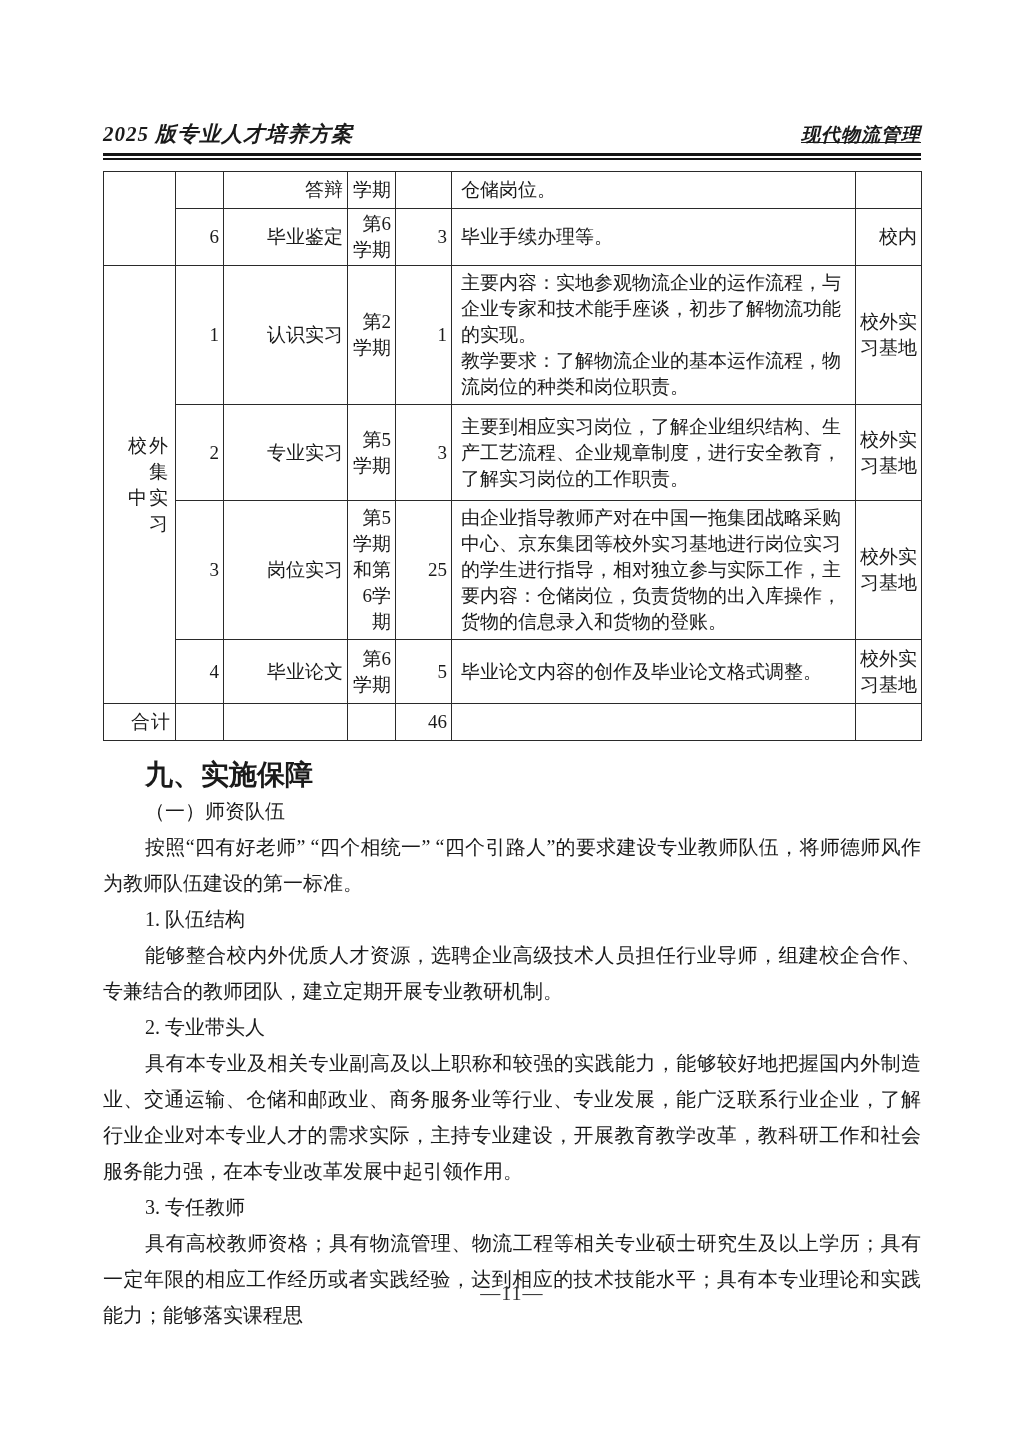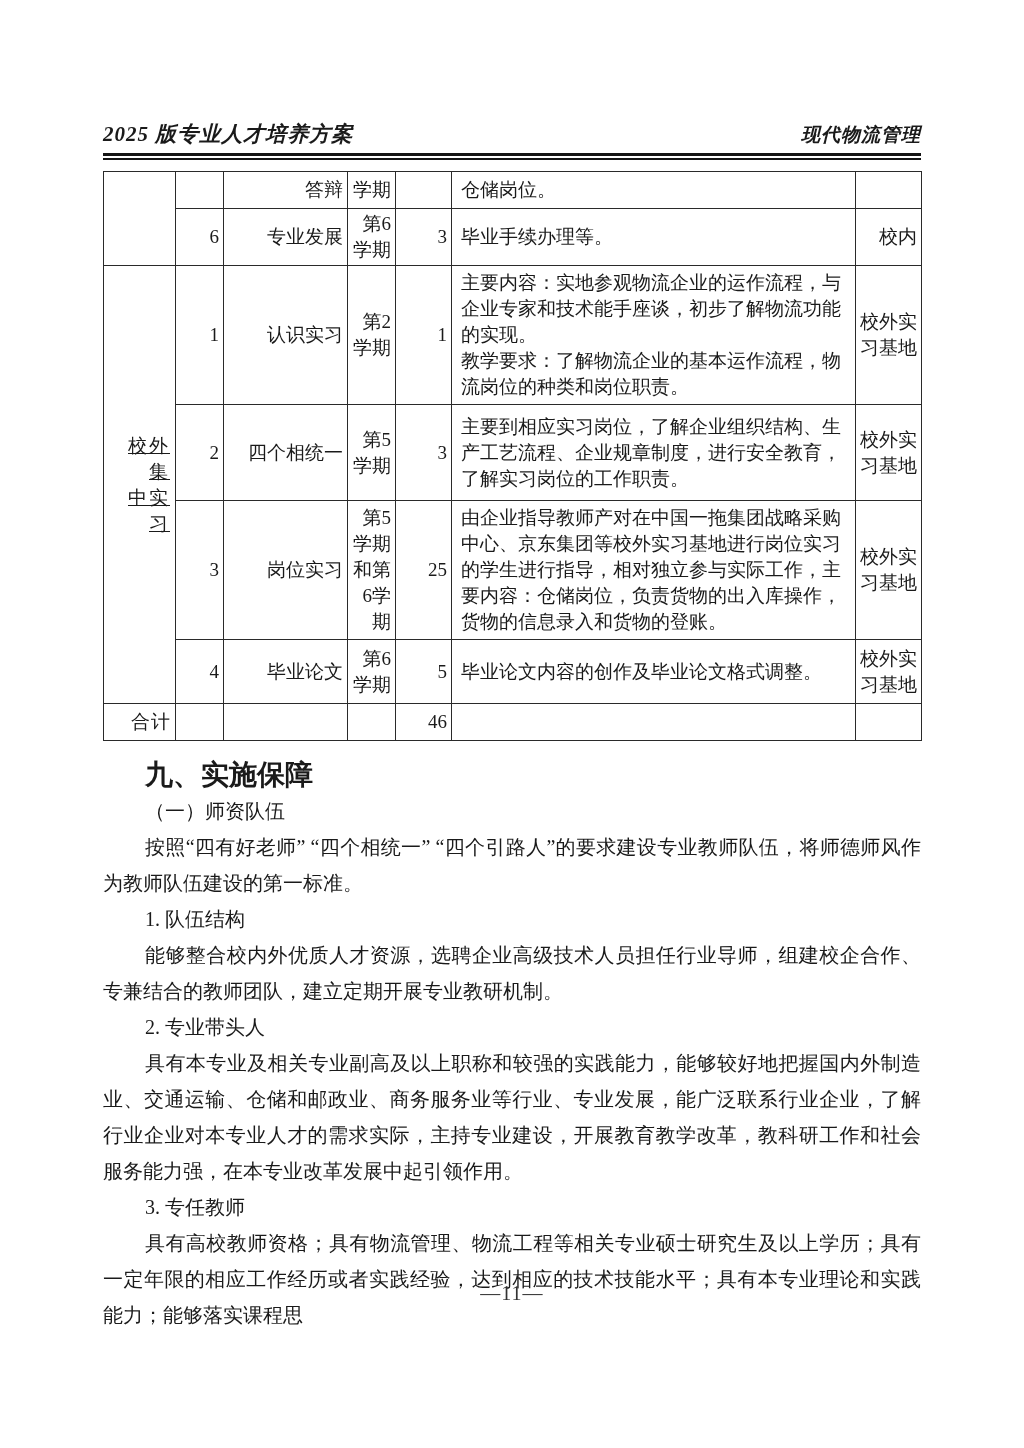--- a/index.html
+++ b/index.html
@@ -10,30 +10,30 @@
     font-family:"Liberation Serif","DejaVu Serif",serif;
     color:#1a1a1a;
     margin:0 auto;
     overflow:hidden;
   }
   .content{position:absolute;left:103px;top:120px;width:818px;}
 
   
   .doc-header{display:flex;justify-content:space-between;align-items:flex-end;
     font-weight:bold;font-style:italic;font-size:21px;letter-spacing:1px;}
-  .doc-header .right{font-size:19px;}
+  .doc-header .right{font-size:19px;text-decoration:underline;}
   .double-rule{margin-top:5px;height:2px;border-top:3px solid #141414;border-bottom:2px solid #141414;}
 
   
   table.sched{border-collapse:collapse;table-layout:fixed;width:818px;margin-top:11px;
     font-size:19px;}
   table.sched td{border:1.5px solid #2a2a2a;padding:2px 4px;vertical-align:middle;
     text-align:right;white-space:pre-line;line-height:26px;}
   table.sched td.content-cell{text-align:left;padding:4px 9px;}
-  table.sched td.group-cell{padding:2px 5px;letter-spacing:2px;text-decoration:underline;}
+  table.sched td.group-cell{padding:2px 5px;letter-spacing:2px;}
   table.sched td.total-cell{text-align:right;padding-left:5px;letter-spacing:1px;}
   tr.r-a{height:37px;} tr.r-b{height:55px;} tr.r-c{height:110px;}
   tr.r-d{height:96px;} tr.r-e{height:114px;} tr.r-f{height:64px;} tr.r-g{height:37px;}
 
   
   .body-text{margin-top:16px;font-size:20px;line-height:36px;text-align:justify;}
   .body-text p{margin:0;}
   .sect-heading{font-family:"Liberation Sans","DejaVu Sans",sans-serif;
     font-weight:bold;font-size:28px;padding-left:42px;margin:4px 0 2px 0;}
   .sub-heading{padding-left:42px;margin:2px 0;}
@@ -71,21 +71,21 @@
           <td rowspan="2"></td>
           <td></td>
           <td>答辩</td>
           <td>学期</td>
           <td></td>
           <td class="content-cell">仓储岗位。</td>
           <td></td>
         </tr>
         <tr class="r-b">
           <td>6</td>
-          <td>专业发展</td>
+          <td>毕业鉴定</td>
           <td>第6
 学期</td>
           <td>3</td>
           <td class="content-cell">毕业手续办理等。</td>
           <td>校内</td>
         </tr>
         <tr class="r-c">
           <td rowspan="4" class="group-cell">校外集
 中实习</td>
           <td>1</td>
@@ -93,21 +93,21 @@
           <td>第2
 学期</td>
           <td>1</td>
           <td class="content-cell">主要内容：实地参观物流企业的运作流程，与企业专家和技术能手座谈，初步了解物流功能的实现。
 教学要求：了解物流企业的基本运作流程，物流岗位的种类和岗位职责。</td>
           <td>校外实
 习基地</td>
         </tr>
         <tr class="r-d">
           <td>2</td>
-          <td>四个相统一</td>
+          <td>专业实习</td>
           <td>第5
 学期</td>
           <td>3</td>
           <td class="content-cell">主要到相应实习岗位，了解企业组织结构、生产工艺流程、企业规章制度，进行安全教育，了解实习岗位的工作职责。</td>
           <td>校外实
 习基地</td>
         </tr>
         <tr class="r-e">
           <td>3</td>
           <td>岗位实习</td>

